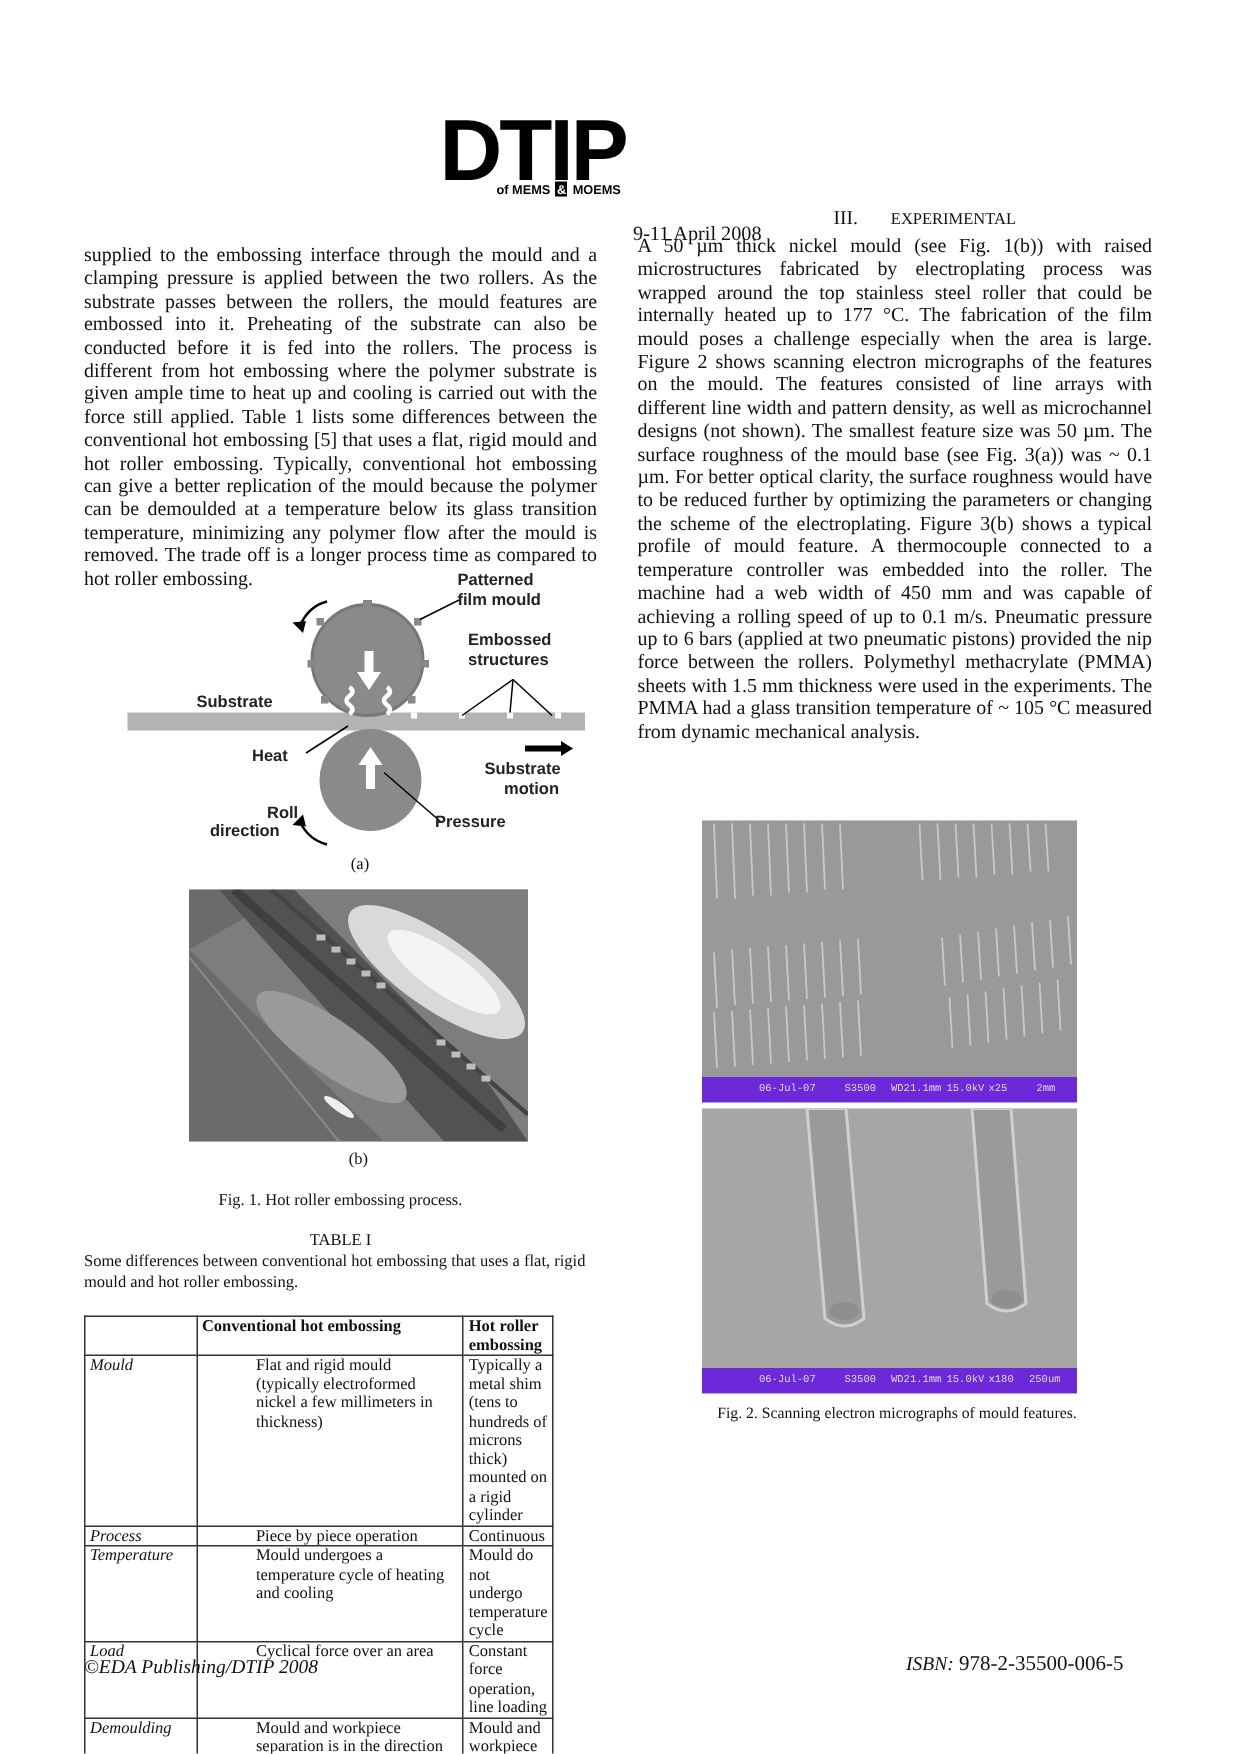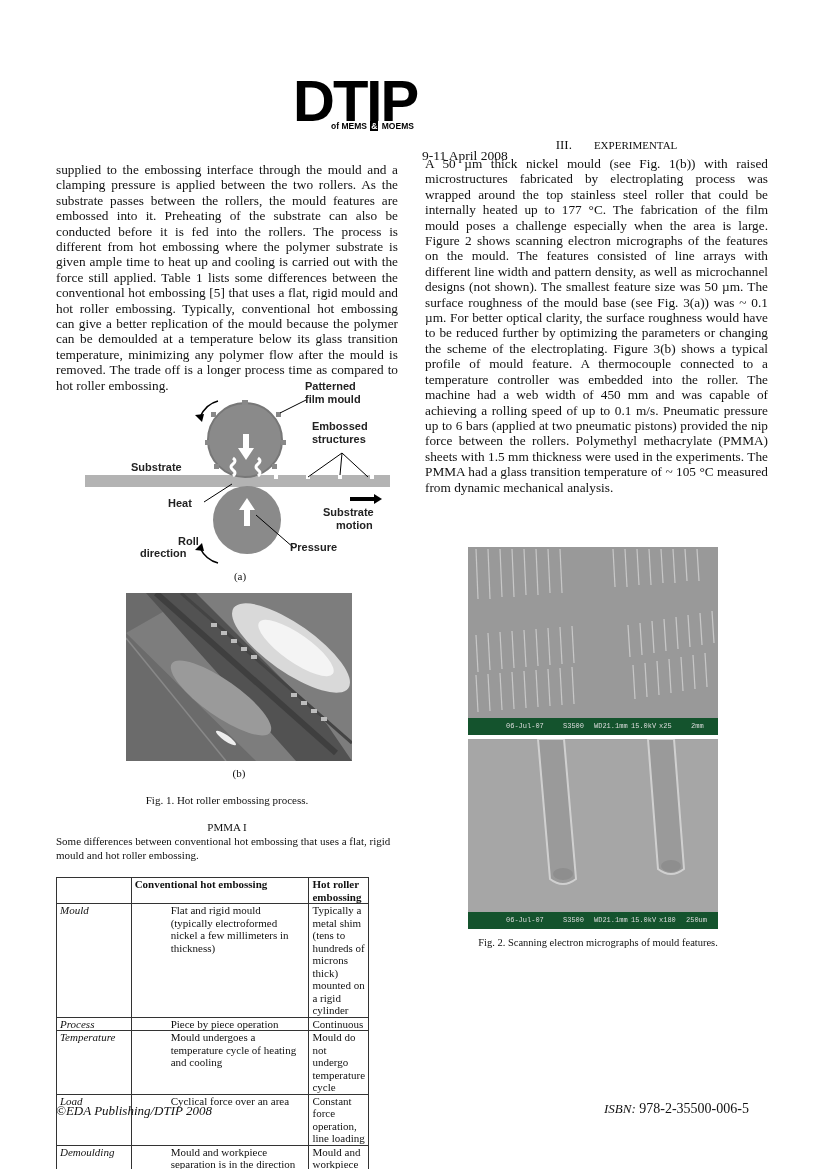--- a/index.html
+++ b/index.html
@@ -25,21 +25,21 @@
   .table-title { left:56px; top:821px; width:342px; text-align:center; font-size:11px; }
   .table-desc { left:56px; top:835px; width:350px; font-size:11px; line-height:13.5px; }
   .table-wrap { left:56px; top:877px; width:342px; }
   table { border-collapse:collapse; width:313px; font-size:11px; line-height:12.5px; }
   td, th { border:1px solid #333; vertical-align:top; padding:0 3px; text-align:left; }
   th { font-weight:bold; font-size:11px; }
   td.rowhead { font-style:italic; width:69px; }
   td.c1 { width:143px;padding-left:39px; }
   .sem1 { left:468px; top:547px; width:250px; height:188px; overflow:hidden; background:#9a9a9a; }
   .sem2 { left:468px; top:739px; width:250px; height:190px; overflow:hidden; background:#a8a8a8; }
-  .sem-bar { position:absolute; left:0; bottom:0; width:100%; height:17px; background:#14532d; color:#ddd; font-family:"Liberation Mono", monospace; font-size:7px; line-height:17px; white-space:nowrap; }
+  .sem-bar { position:absolute; left:0; bottom:0; width:100%; height:17px; background:#6d28d9; color:#ddd; font-family:"Liberation Mono", monospace; font-size:7px; line-height:17px; white-space:nowrap; }
   .sem-bar span { position:absolute; top:0; }
   .fig2-caption { left:468px; top:937px; width:260px; font-size:10.5px; text-align:center; }
   .footer-left { left:56px; top:1103px; font-size:13px; font-style:italic; }
   .footer-right { left:604px; top:1101px; font-size:14px; white-space:nowrap; }
   .footer-right i { font-style:italic; font-size:13px; }
 </style>
 </head>
 <body>
 
 <div class="abs logo">
@@ -134,21 +134,21 @@
       <rect x="175" y="108" width="6" height="4"></rect>
         <rect x="185" y="116" width="6" height="4"></rect>
         <rect x="195" y="124" width="6" height="4"></rect>
     </g>
     <ellipse cx="100" cy="145" rx="12" ry="3" transform="rotate(35 100 145)" fill="#eee"></ellipse>
   </svg>
 </div>
 <div class="abs caption-small fig-b-label">(b)</div>
 <div class="abs caption-small fig1-caption">Fig. 1. Hot roller embossing process.</div>
 
-<div class="abs table-title">PMMA I</div>
+<div class="abs table-title">TABLE I</div>
 <div class="abs table-desc">Some differences between conventional hot embossing that uses a flat, rigid mould and hot roller embossing.</div>
 <div class="abs table-wrap">
   <table>
     <tbody>
         <tr>
       <th></th>
       <th>Conventional hot embossing</th>
       <th>Hot roller embossing</th>
     </tr>
     <tr>

